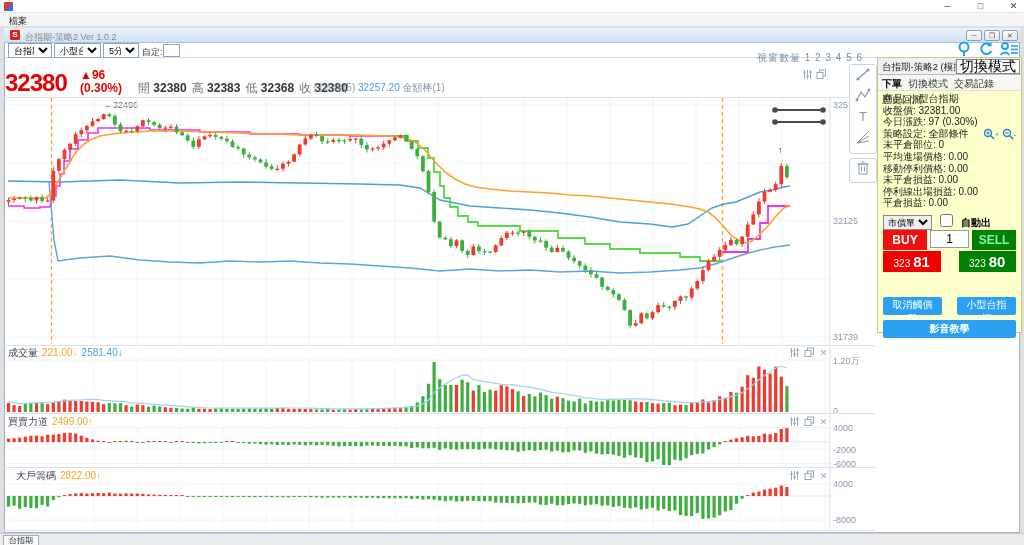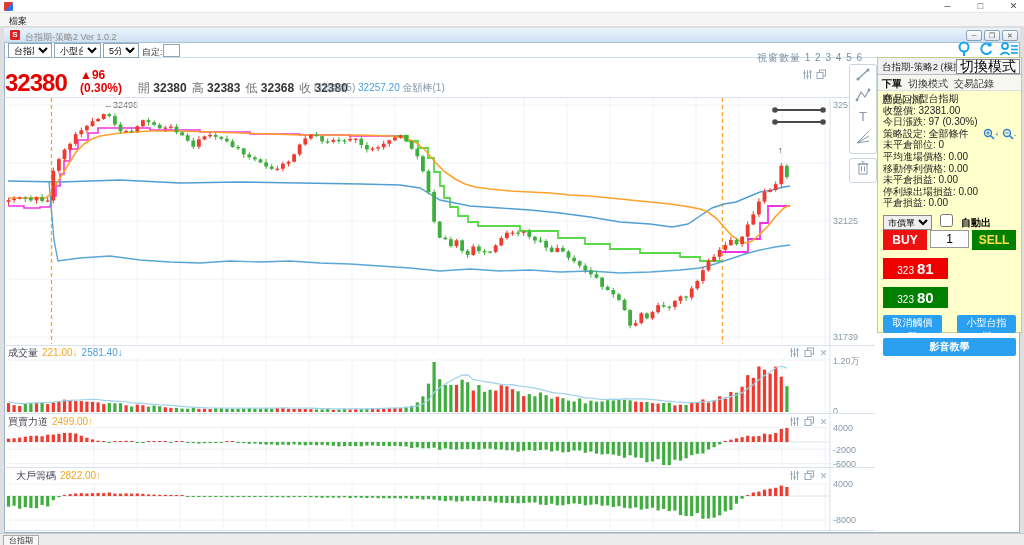--- a/index.html
+++ b/index.html
@@ -51,26 +51,26 @@
   .ttab.act{font-weight:bold;color:#000;}
   .tbody{position:absolute;left:0;top:33px;width:143px;bottom:0;padding:2px 5px;}
   .frow{font-size:10px;color:#222;line-height:11.6px;}
   .mags{position:absolute;right:4px;top:35px;}
   .orow{margin-top:2px;height:17px;}
   .osel{height:15px;font-size:9px;border:1px solid #888;vertical-align:middle;}
   .orow label{font-size:10px;font-weight:bold;vertical-align:middle;}
   .bsrow{display:flex;gap:3px;margin-top:2px;}
   .buybtn{width:44px;height:20px;background:#ee1111;color:#fff;border:none;font-size:12px;font-weight:bold;}
   .qty{width:39px;height:18px;text-align:center;font-size:12px;border:1px solid #999;}
-  .sellbtn{width:44px;height:20px;background:#008000;color:#fde047;border:none;font-size:12px;font-weight:bold;}
-  .prow{display:flex;gap:8px;margin-top:8px;flex-direction:column;}
+  .sellbtn{width:44px;height:20px;background:#008000;color:#86efac;border:none;font-size:12px;font-weight:bold;}
+  .prow{display:flex;gap:18px;margin-top:1px;}
   .pcell{width:65px;height:21px;color:#fff;text-align:center;font-size:10px;line-height:21px;}
   .pcell b{font-size:15px;margin-left:3px;}
   .pred{background:#ee0000;}.pgrn{background:#008000;}
-  .brow{display:flex;gap:15px;margin-top:7px;}
+  .brow{display:flex;gap:15px;margin-top:25px;}
   .bluebtn{width:64px;height:18px;background:#2b9ff0;color:#fff;border:none;font-size:10px;border-radius:2px;}
   .widebtn{width:133px;height:18px;background:#2b9ff0;color:#fff;border:none;font-size:10px;font-weight:bold;border-radius:2px;margin-top:5px;}
   
   .statusbar{position:absolute;left:0;top:533px;width:1024px;height:12px;background:#ececec;border-top:1px solid #ccc;}
   .stab{position:absolute;left:3px;top:535px;font-size:8px;color:#333;background:#f8f8f8;border:1px solid #aaa;padding:0 5px;line-height:9px;}
   svg text{font-family:"Liberation Sans","DejaVu Sans",sans-serif;}
 </style>
 </head>
 <body>
 

